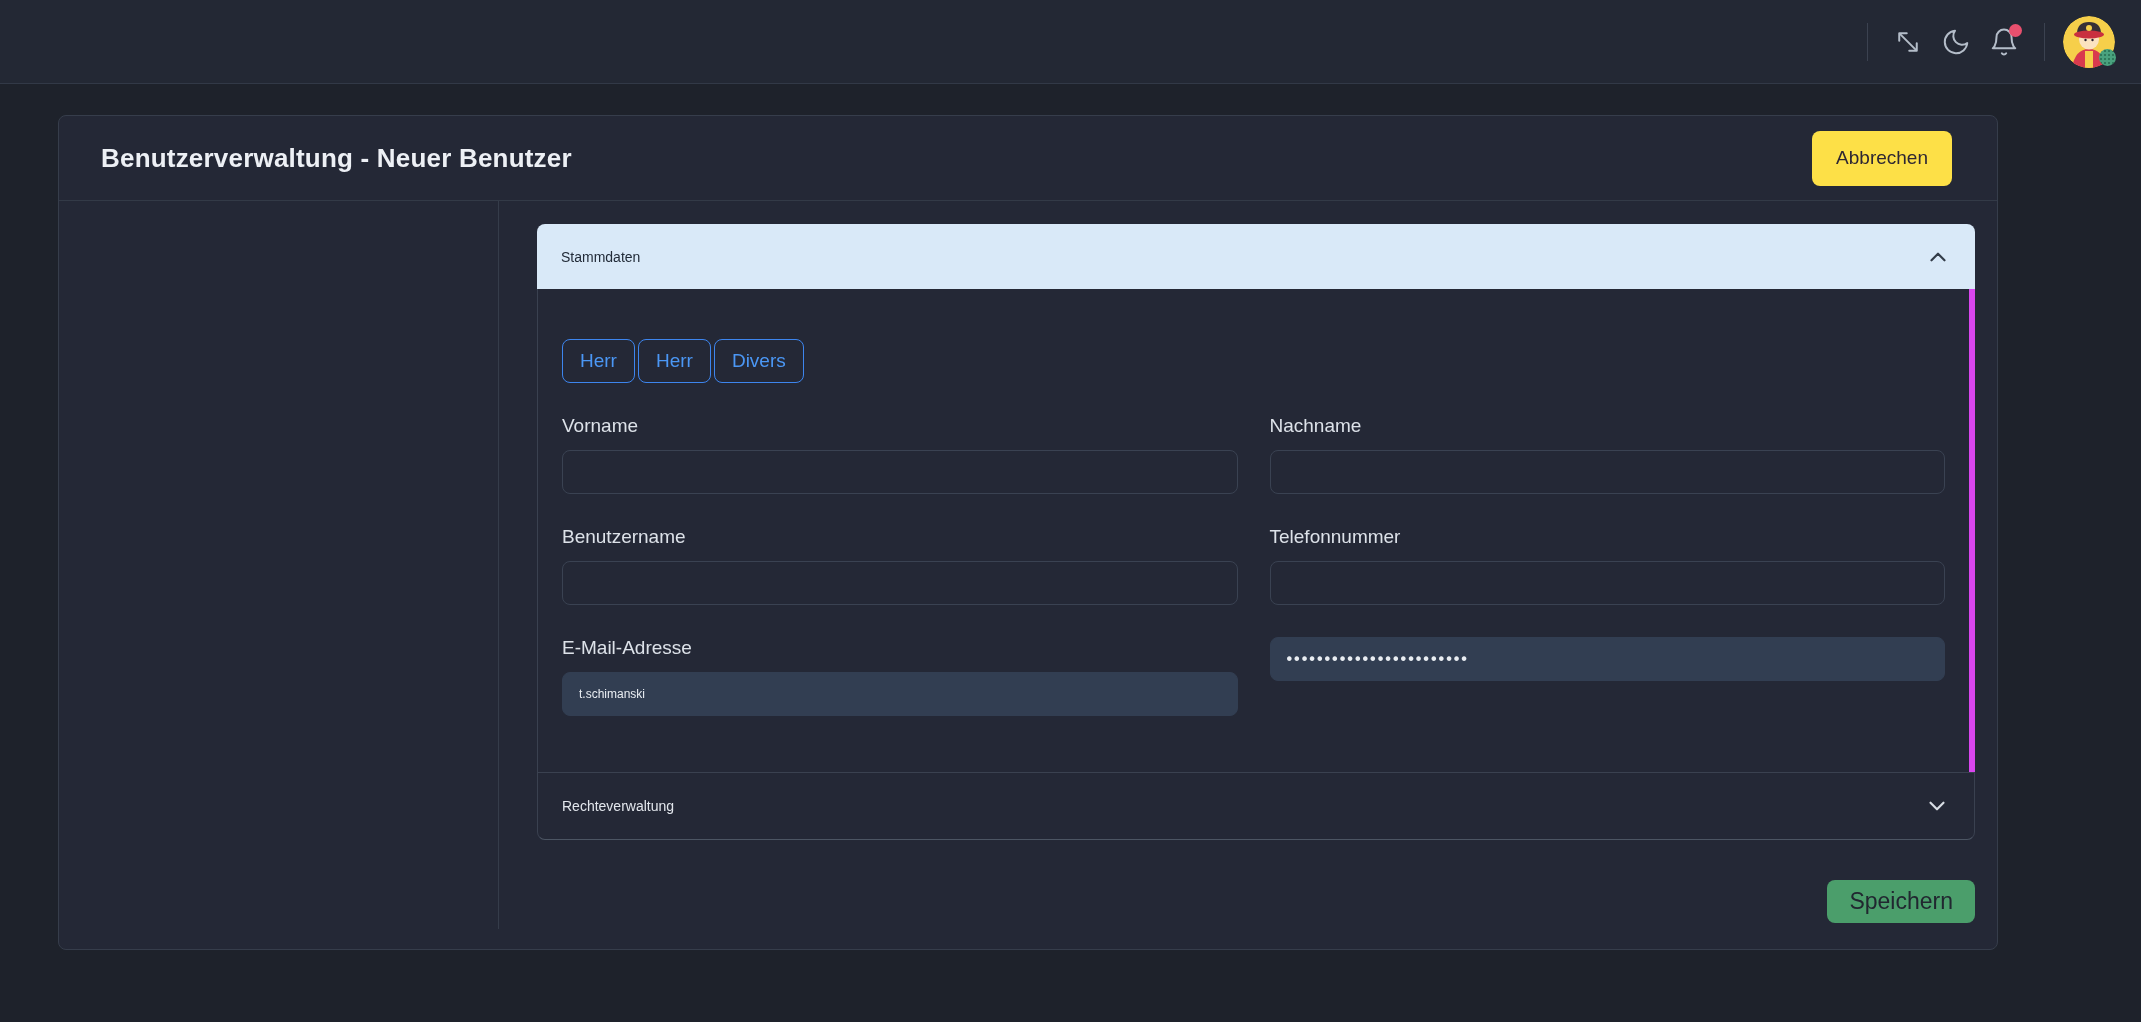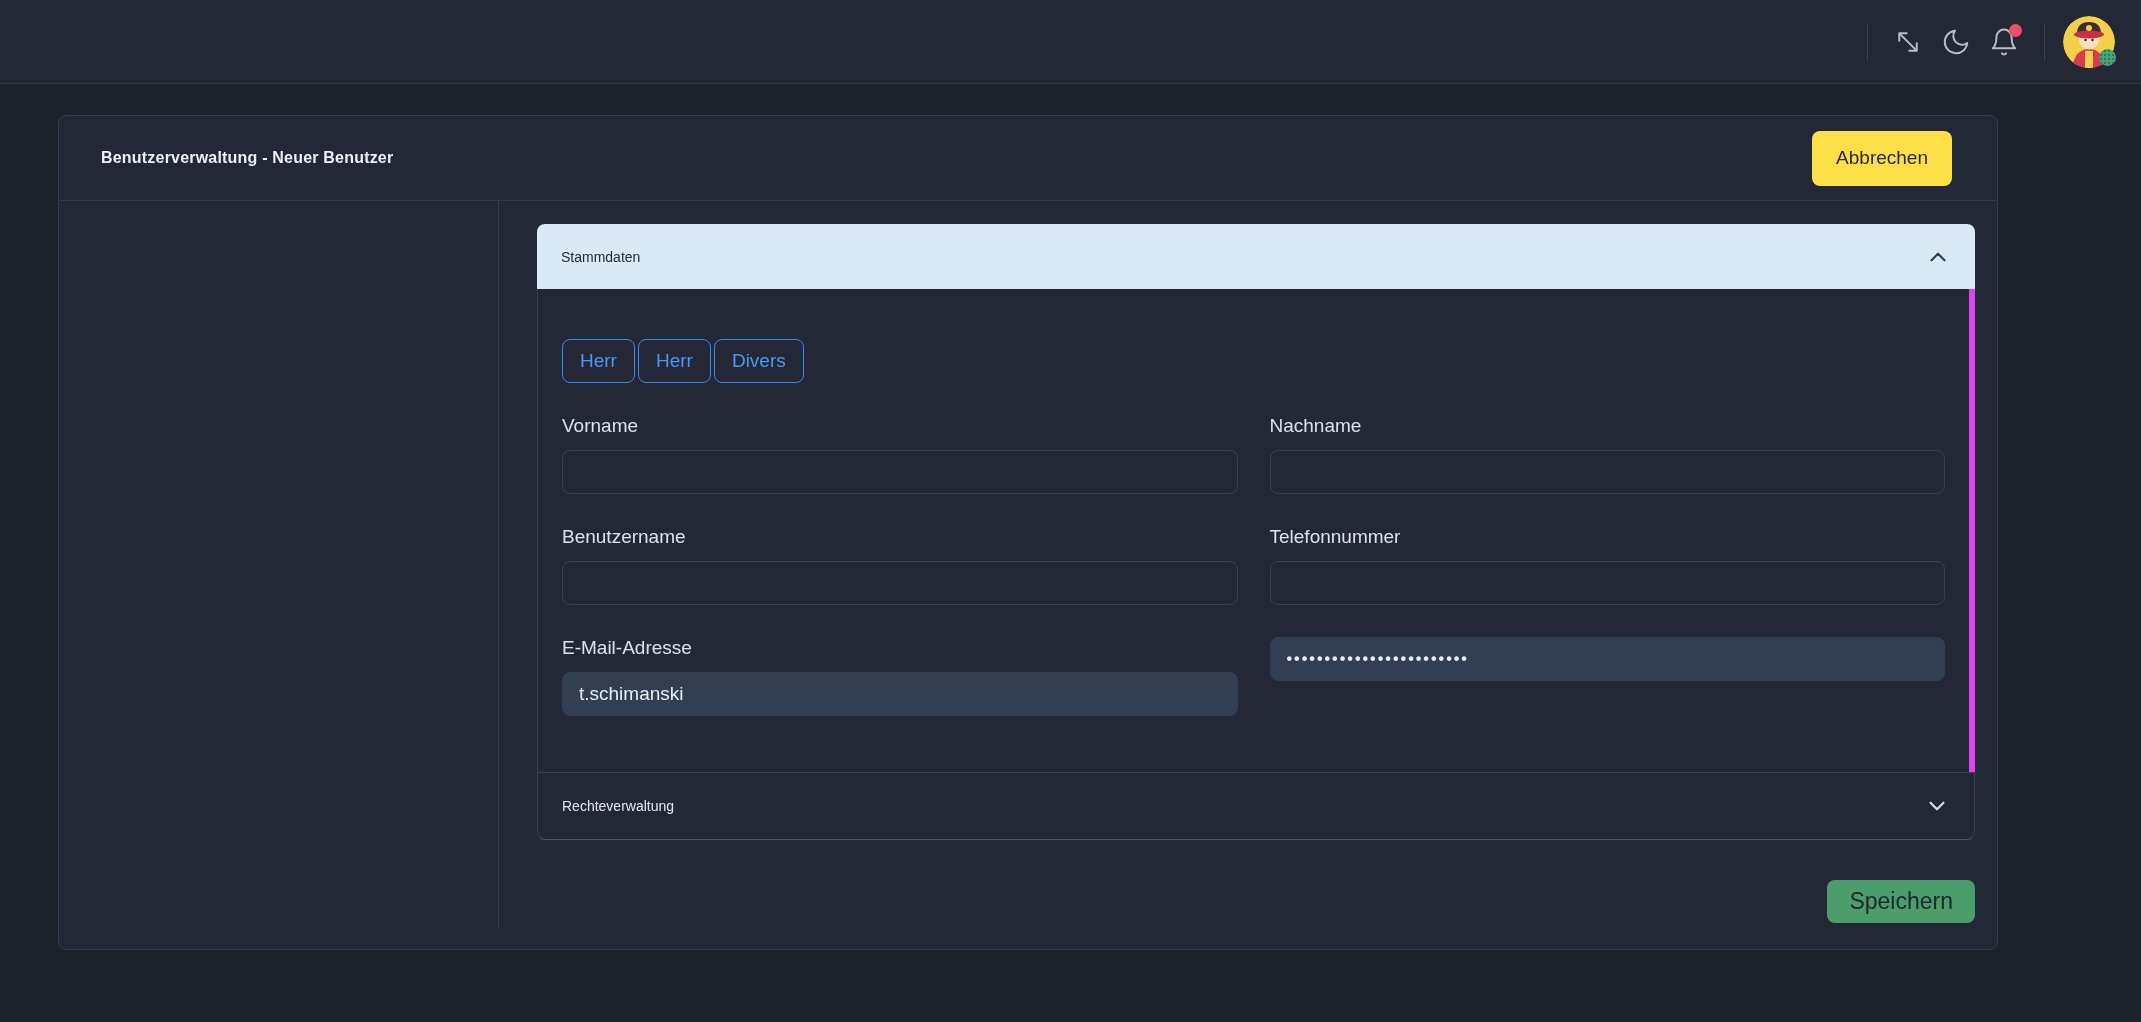--- a/index.html
+++ b/index.html
@@ -50,21 +50,21 @@
     background: #242836;
     border: 1px solid #363d4b;
     border-radius: 8px;
   }
   .card-header {
     height: 85px;
     border-bottom: 1px solid #333a47;
     display: flex; align-items: center; justify-content: space-between;
     padding: 0 45px 0 42px;
   }
-  .title { font-size: 16px; font-weight: bold; color: #edf0f5; letter-spacing: 0.2px; }
+  .title { font-size: 26px; font-weight: bold; color: #edf0f5; letter-spacing: 0.2px; }
   .btn-cancel {
     height: 55px; padding: 0 24px;
     background: #fde047; color: #2e2733;
     border: none; border-radius: 8px;
     font-size: 19px; font-family: inherit; cursor: pointer;
   }
 
   .card-body { display: flex; height: 748px; }
   .left-panel { width: 440px; height: 728px; border-right: 1px solid #353c4a; }
   .form-area { flex: 1; padding: 23px 22px 0 38px; }
@@ -104,21 +104,21 @@
   .grid {
     display: grid; grid-template-columns: 1fr 1fr;
     column-gap: 34px; row-gap: 31px; gap: 32px;
   }
   .field label { display: block; font-size: 19px; color: #dde2e9; margin-bottom: 13px; }
   .input {
     width: 100%; height: 44px;
     background: transparent;
     border: 1px solid #3a4252; border-radius: 8px;
     padding: 0 16px;
-    font-size: 19px; color: #e9edf2; font-family: inherit;
+    font-size: 12px; color: #e9edf2; font-family: inherit;
     outline: none;
   }
   .input.filled { background: #323e52; border-color: #323e52; }
   .input.password { letter-spacing: 2px; font-size: 16px; font-weight: bold; }
 
   .save-row { margin-top: 32px; display: flex; justify-content: flex-end; }
   .btn-save {
     height: 43px; padding: 0 22px;
     background: #4b9e6b; color: #212730;
     border: none; border-radius: 8px;

